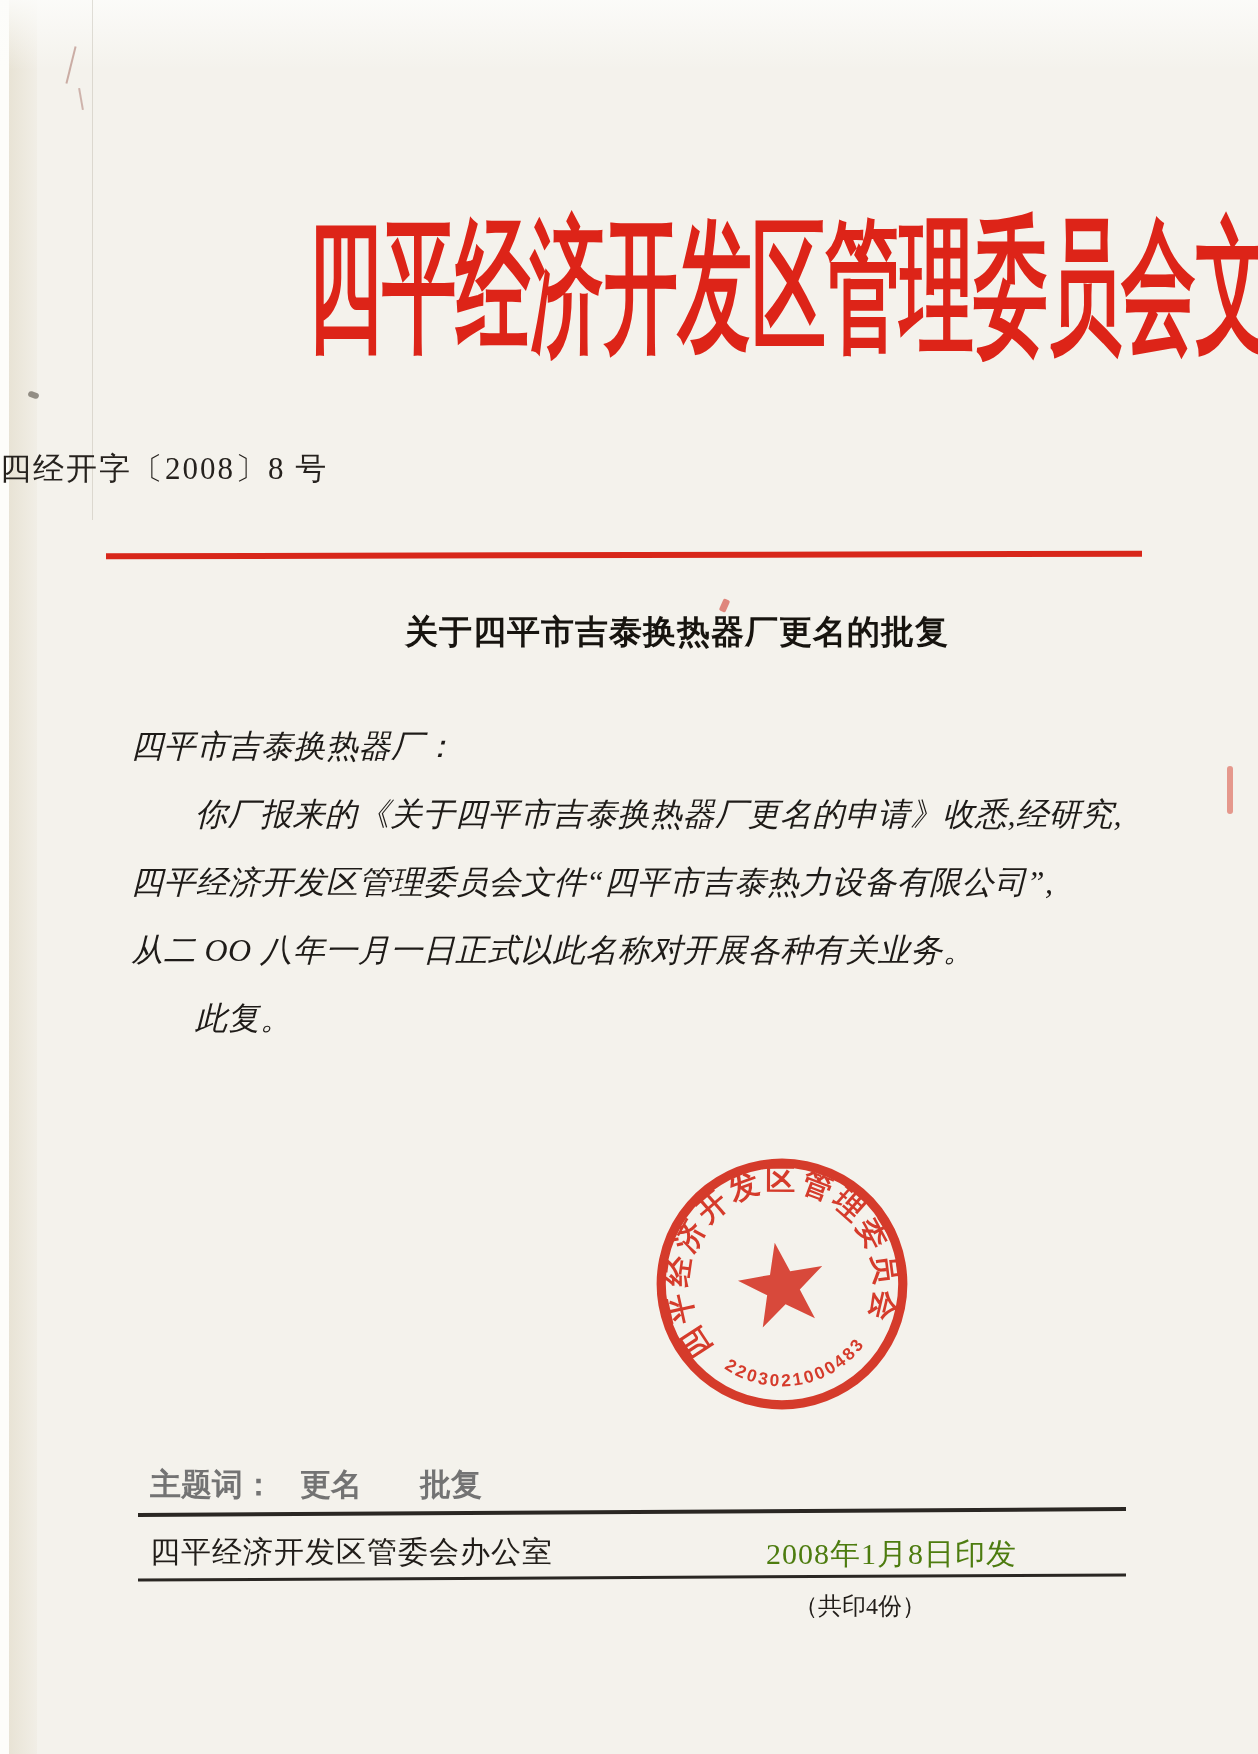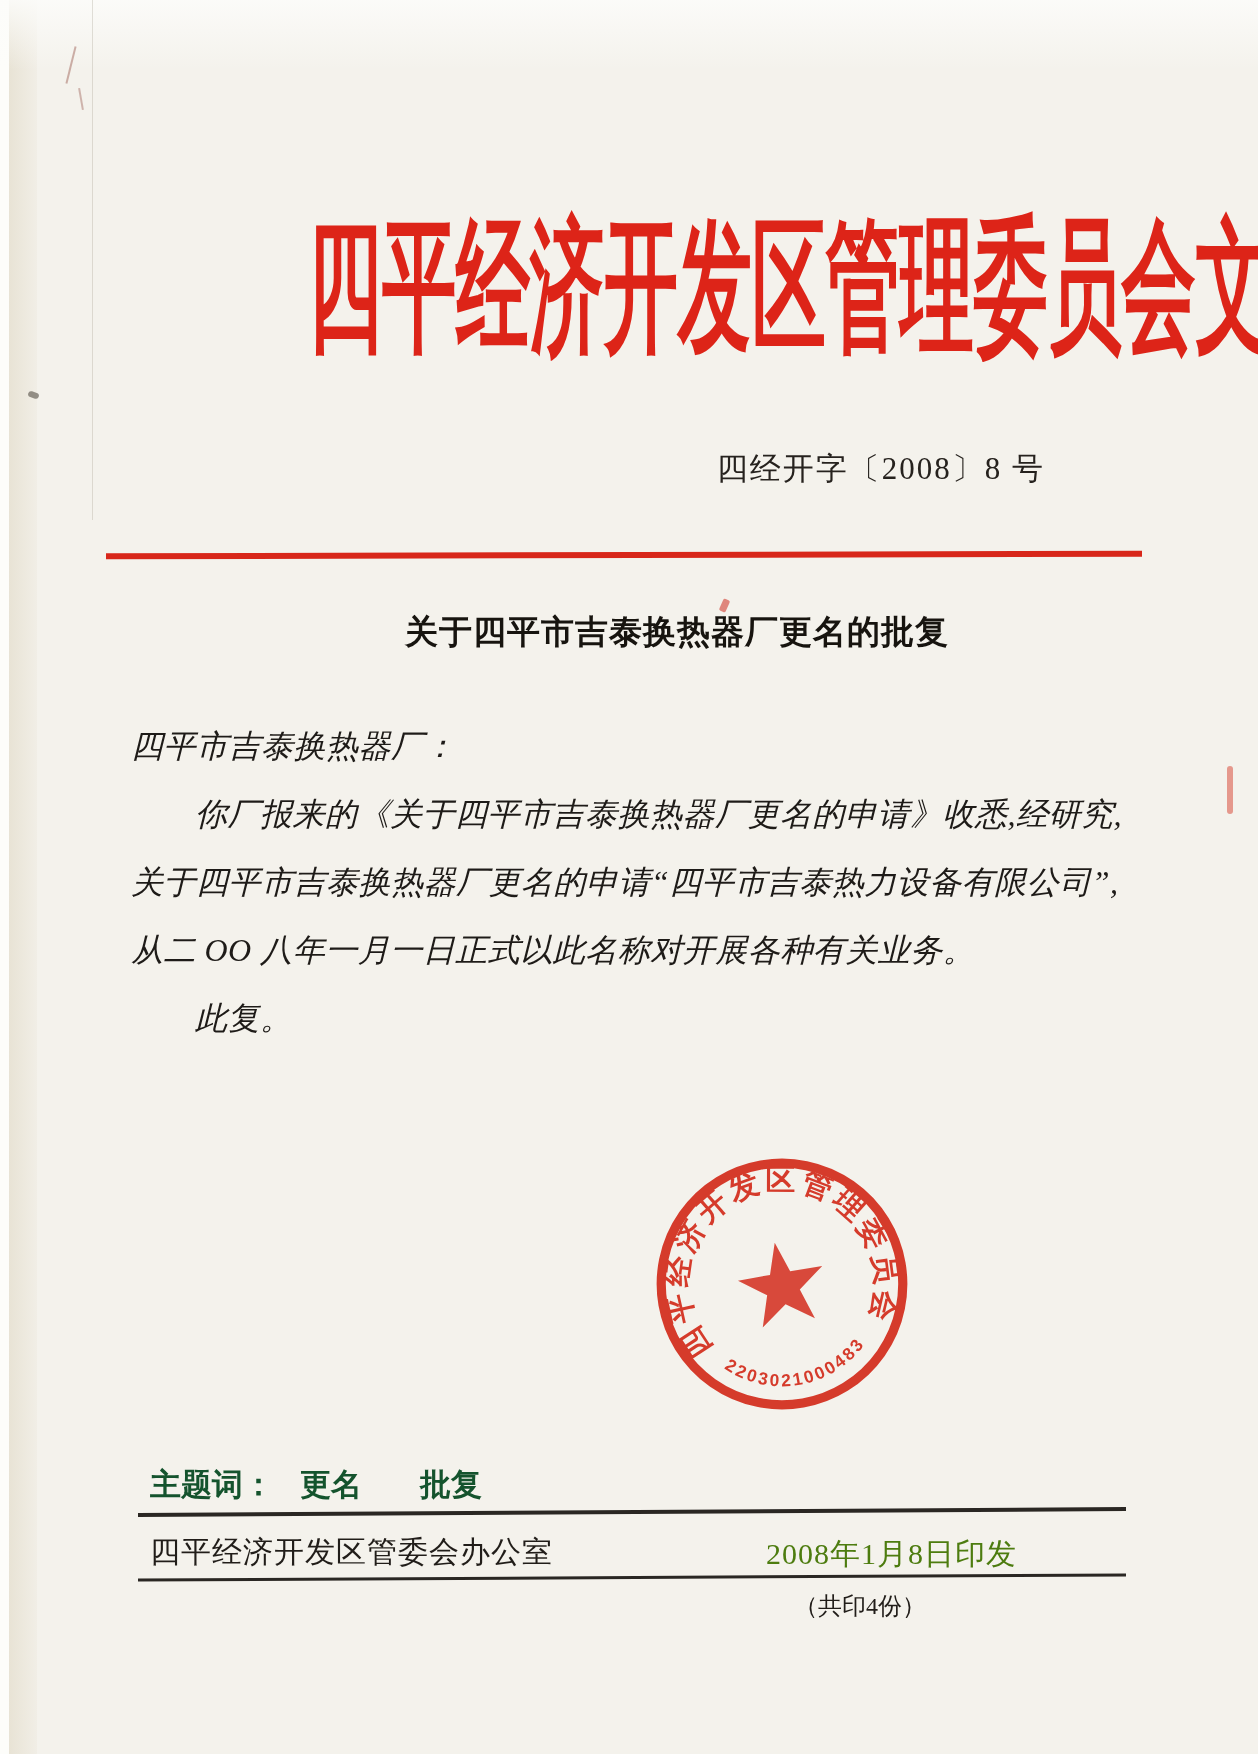--- a/index.html
+++ b/index.html
@@ -29,21 +29,21 @@
   .header-title{
     position:absolute;left:0;top:212px;width:1258px;
     text-align:center;white-space:nowrap;
     font-size:145px;line-height:150px;font-weight:900;
     color:#dd2418;
     transform:scaleX(0.51);transform-origin:50% 50%;
     letter-spacing:0px;
   }
   .doc-number{
     position:absolute;left:0;top:448px;width:1045px;
-    text-align:right;font-size:31px;letter-spacing:2px;color:#26221e;
+    text-align:left;font-size:31px;letter-spacing:2px;color:#26221e;
   }
   .red-rule{
     position:absolute;left:106px;top:552px;width:1036px;height:6px;
     background:#d8271a;transform:rotate(-0.15deg);
   }
   .doc-title{
     position:absolute;left:0;top:610px;width:1258px;
     text-align:center;
     font-family:"Liberation Sans","DejaVu Sans",sans-serif;
     font-weight:bold;font-size:33px;letter-spacing:1px;color:#17140f;padding-left:48px;
@@ -66,21 +66,21 @@
   .seal{
     position:absolute;left:651px;top:1153px;width:262px;height:262px;
     transform:rotate(-10deg);
     mix-blend-mode:multiply;opacity:.93;
   }
 
   
   .subject-line{
     position:absolute;left:150px;top:1464px;
     font-family:"Liberation Sans","DejaVu Sans",sans-serif;
-    font-weight:bold;font-size:31px;color:#14532d;white-space:nowrap;
+    font-weight:bold;font-size:31px;color:#737373;white-space:nowrap;
   }
   .subject-line .kw1{margin-left:26px;}
   .subject-line .kw2{margin-left:58px;}
   .hr1{position:absolute;left:138px;top:1510px;width:988px;height:4px;background:#2a2723;transform:rotate(-0.35deg);}
   .issuer{
     position:absolute;left:150px;top:1532px;font-size:30px;letter-spacing:1px;color:#211d19;white-space:nowrap;
   }
   .print-date{
     position:absolute;left:722px;top:1534px;font-size:30px;letter-spacing:1px;color:#4d7c0f;white-space:nowrap;margin-left:44px;
   }
@@ -106,21 +106,21 @@
 
   <div class="header-title">四平经济开发区管理委员会文件</div>
   <div class="doc-number">四经开字〔2008〕8 号</div>
   <div class="red-rule"></div>
 
   <div class="doc-title">关于四平市吉泰换热器厂更名的批复</div>
 
   <div class="body-block">
     <div class="body-line">四平市吉泰换热器厂：</div>
     <div class="body-line indent">你厂报来的《关于四平市吉泰换热器厂更名的申请》收悉,经研究,</div>
-    <div class="body-line">关于四平市吉泰换热器厂更名的申请“四平市吉泰热力设备有限公司”,</div>
+    <div class="body-line">四平经济开发区管理委员会文件“四平市吉泰热力设备有限公司”,</div>
     <div class="body-line">从二 OO 八年一月一日正式以此名称对开展各种有关业务。</div>
     <div class="body-line indent">此复。</div>
   </div>
 
 
   <div class="seal">
     <svg width="262" height="262" viewBox="0 0 256 256">
       <defs>
         <path id="sealTopArc" d="M 52.7 180.8 A 92 92 0 1 1 203.3 180.8" fill="none"></path>
         <path id="sealBottomArc" d="M 53.7 194.9 A 100 100 0 0 0 202.3 194.9" fill="none"></path>

